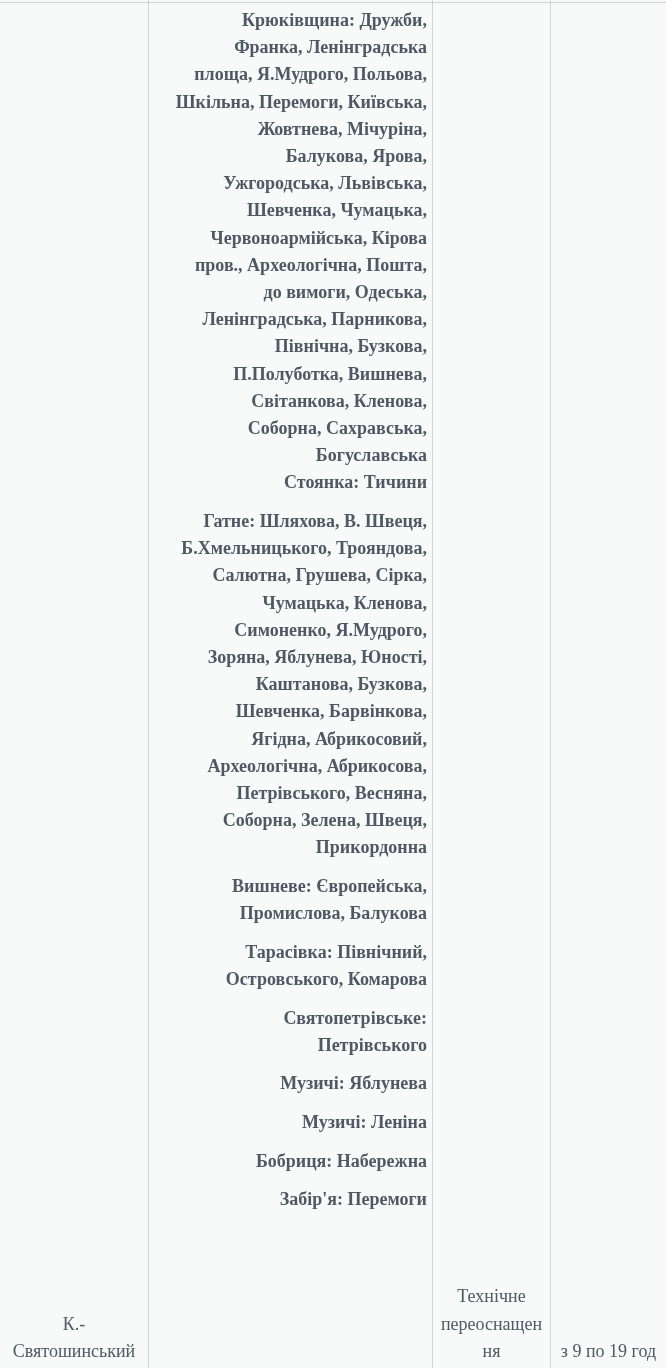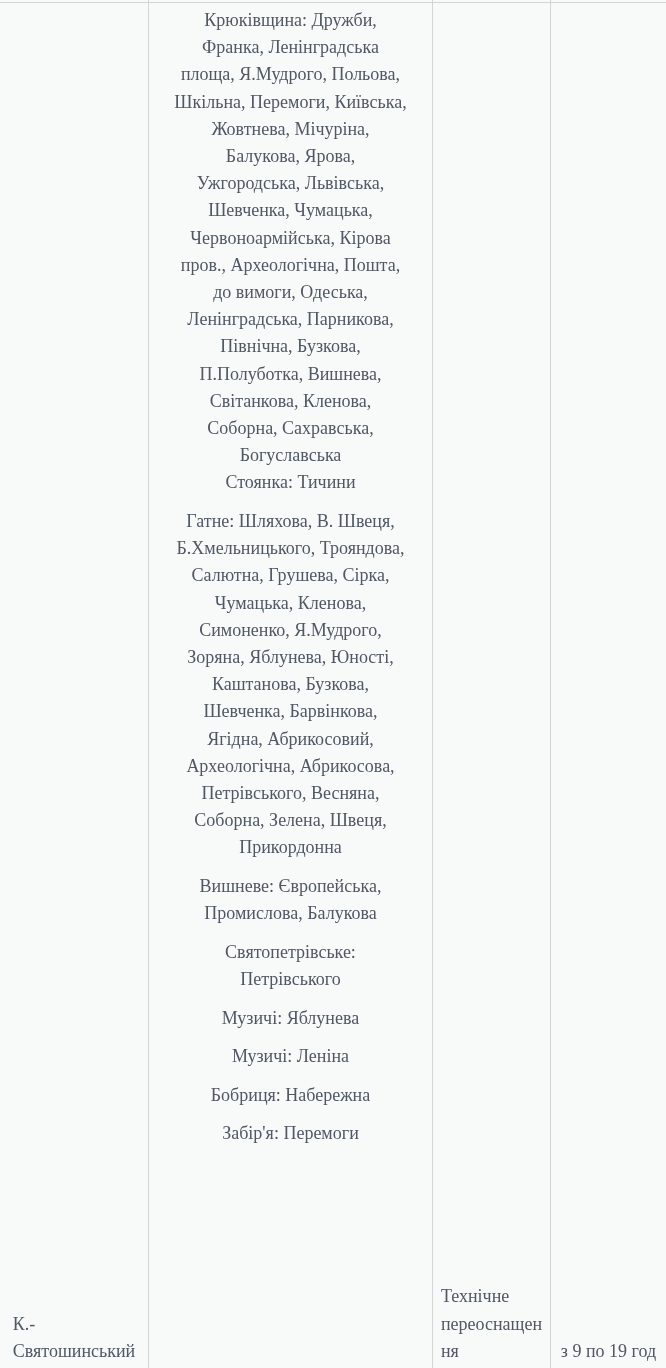--- a/index.html
+++ b/index.html
@@ -38,33 +38,33 @@
   .cell{
     box-sizing:border-box;
     height:1368px;
     overflow:hidden;
   }
   .cell + .cell{
     border-left:1px solid var(--border);
   }
   .streets-cell{
     padding:7px 5px 0 5px;
-    text-align:center;
-    font-weight:normal;
+    text-align:right;
+    font-weight:bold;
   }
   .streets-cell p{
     margin:0 0 11.4px 0;
     white-space:pre-line;
   }
   .bottom-cell{
     display:flex;
     flex-direction:column;
     justify-content:flex-end;
     align-items:center;
-    text-align:left;
+    text-align:center;
     padding:0 4px 3px 4px;
     white-space:pre-line;
   }
 </style>
 </head>
 <body>
 
 <div class="schedule-table">
   <div class="row-top-border"></div>
 
@@ -98,20 +98,22 @@
 Зоряна, Яблунева, Юності,
 Каштанова, Бузкова,
 Шевченка, Барвінкова,
 Ягідна, Абрикосовий,
 Археологічна, Абрикосова,
 Петрівського, Весняна,
 Соборна, Зелена, Швеця,
 Прикордонна</p>
       <p>Вишневе: Європейська,
 Промислова, Балукова</p>
+      <p>Тарасівка: Північний,
+Островського, Комарова</p>
       <p>Святопетрівське:
 Петрівського</p>
       <p>Музичі: Яблунева</p>
       <p>Музичі: Леніна</p>
       <p>Бобриця: Набережна</p>
       <p>Забір'я: Перемоги</p>
     </div>
 
   <div class="cell bottom-cell">Технічне
 переоснащен

